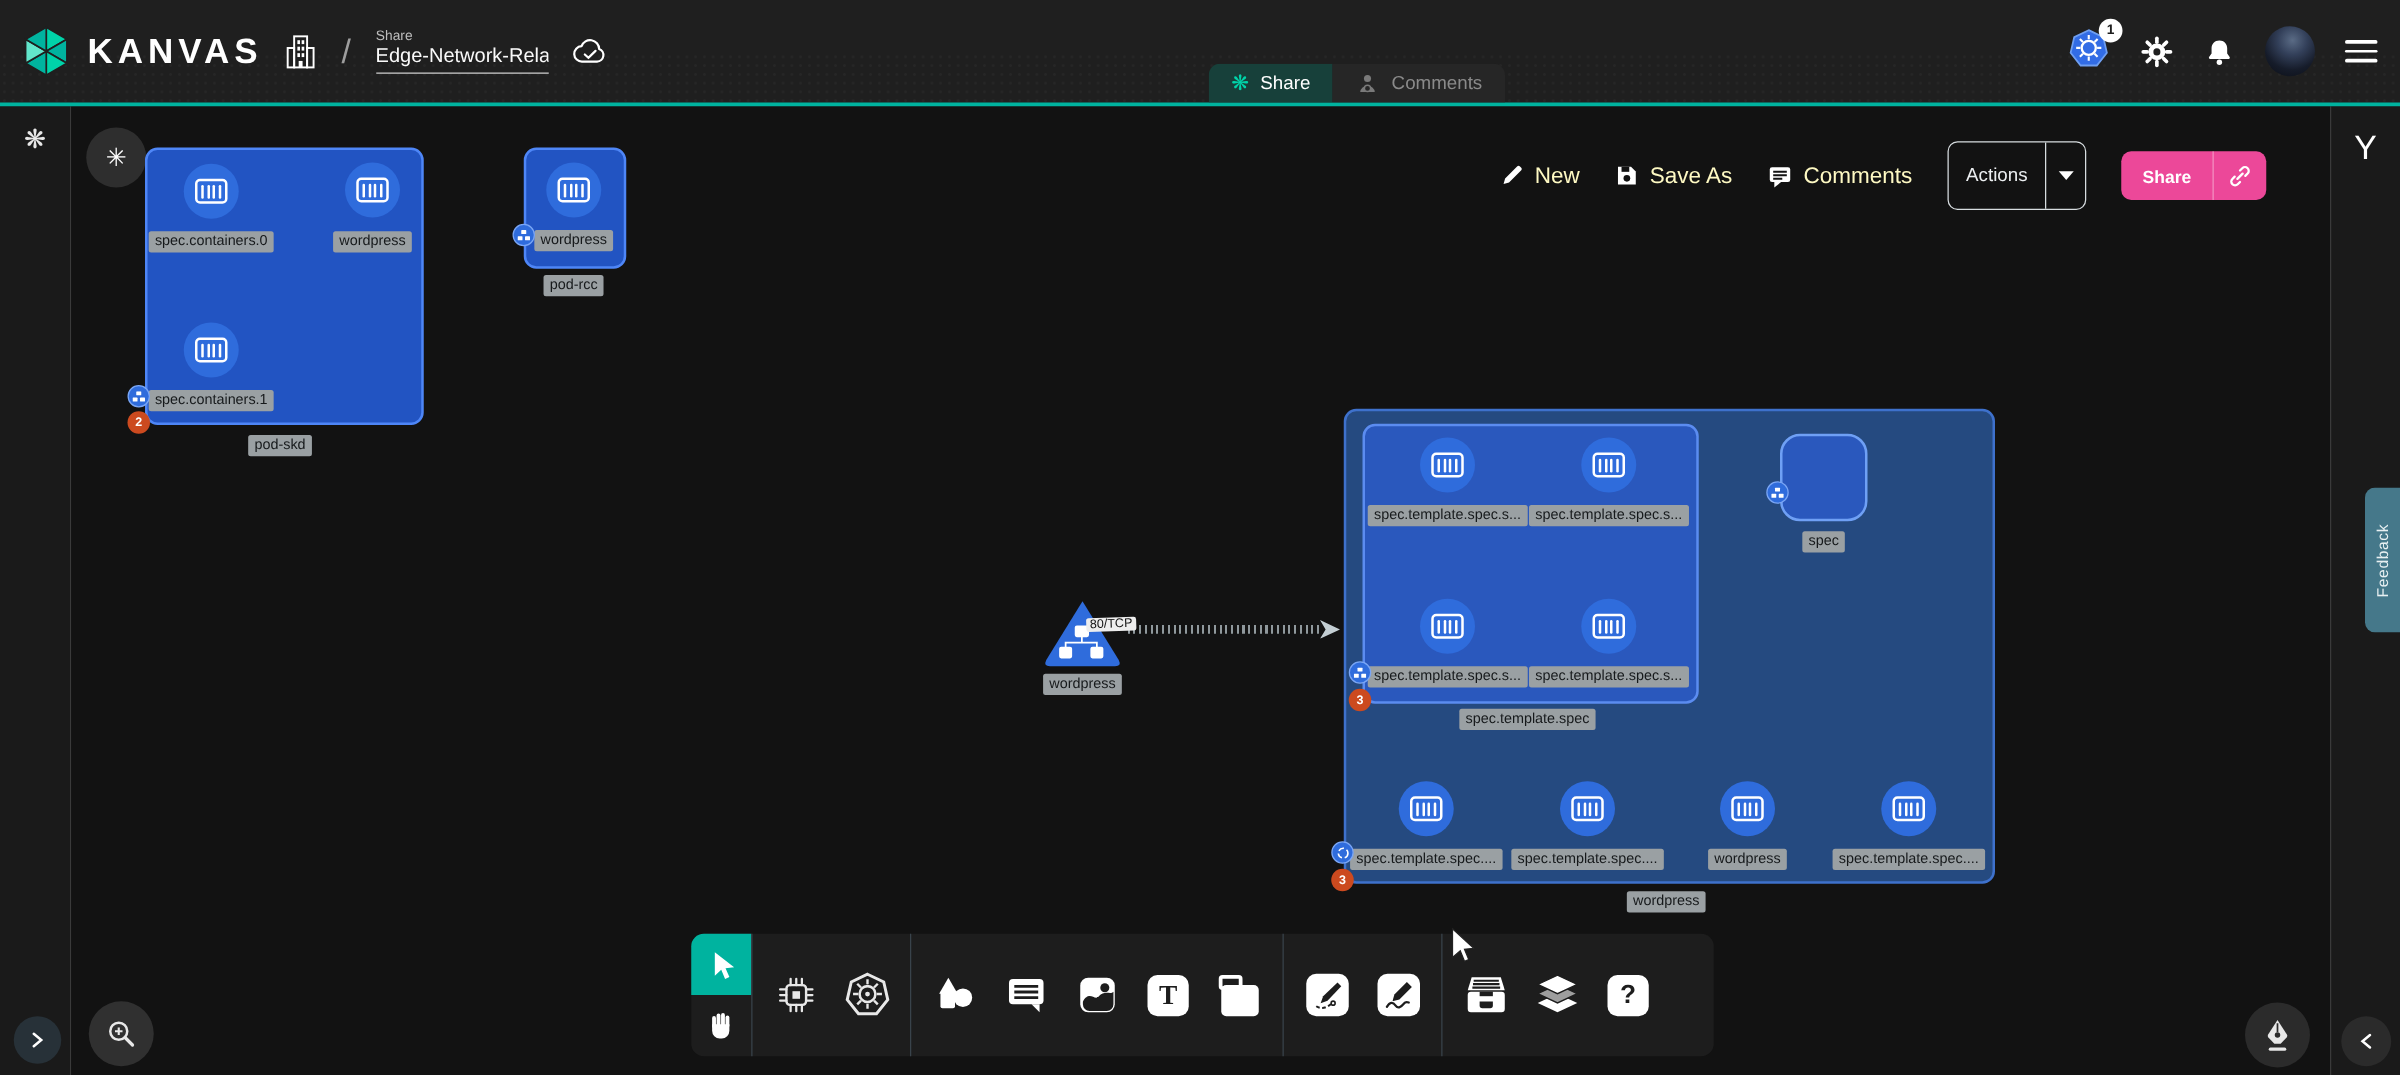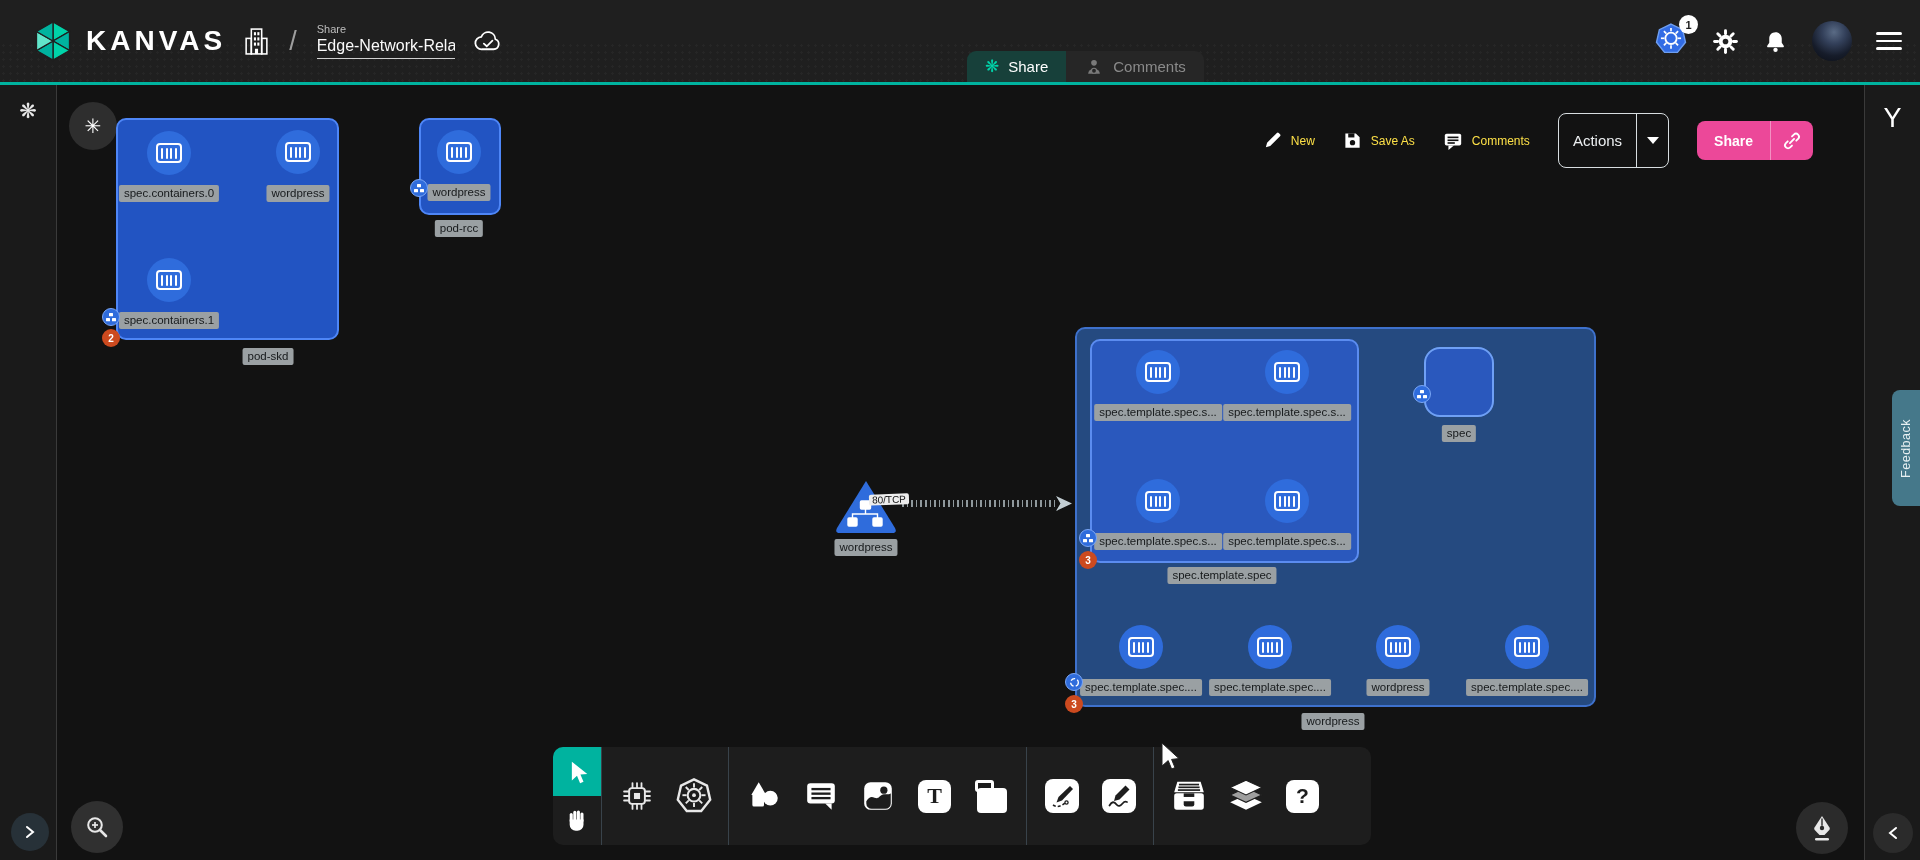--- a/index.html
+++ b/index.html
@@ -4,21 +4,21 @@
 <style>
   * { margin:0; padding:0; box-sizing:border-box; }
   html,body { width:1920px; height:860px; overflow:hidden; background:#121212;
     font-family:"Liberation Sans", sans-serif; }
 
   
   .header { position:absolute; top:0; left:0; width:1920px; height:85px; background:#1f1f1f; z-index:30; }
   .header::before { content:""; position:absolute; left:0; right:0; bottom:3px; height:40px;
     background-image:radial-gradient(#2c2c2c 1px, transparent 1.2px); background-size:7px 7px; opacity:.55; }
   .header::after { content:""; position:absolute; left:0; right:0; bottom:0; height:3px; background:#00B39F; }
-  .hleft { position:absolute; left:32px; top:0; height:82px; display:flex; align-items:center; gap:18px; }
+  .hleft { position:absolute; left:16px; top:0; height:82px; display:flex; align-items:center; gap:18px; }
   .brand { display:flex; align-items:center; gap:12px; }
   .brand-text { color:#fff; font-size:28px; font-weight:700; letter-spacing:4px; }
   .slash { color:#9e9e9e; font-size:27px; font-weight:300; margin:0 2px; }
   .namefield { display:flex; flex-direction:column; gap:2px; }
   .namefield .nlab { color:#bdbdbd; font-size:11px; }
   .namefield input { background:transparent; border:none; outline:none; border-bottom:1px solid #cfcfcf;
     color:#fafafa; font-size:16px; width:138px; padding-bottom:3px; font-family:"Liberation Sans",sans-serif; }
   .hright { position:absolute; right:18px; top:0; height:82px; display:flex; align-items:center; gap:24px; }
   .k8swrap { position:relative; }
   .ctx-badge { position:absolute; top:-7px; right:-10px; width:19px; height:19px; border-radius:50%;
@@ -70,21 +70,21 @@
   .svc { position:absolute; }
   .edge { position:absolute; height:7px;
     background:repeating-linear-gradient(90deg,#8f989c 0 1.6px, transparent 1.6px 4.6px); }
   .edge-arrow { position:absolute; width:16px; height:15px; background:#c3ced3;
     clip-path:polygon(0 0, 100% 50%, 0 100%, 28% 50%); }
   .edge-lbl { position:absolute; background:#ededed; color:#111; font-size:10px; padding:0 3px;
     border-radius:2px; transform:rotate(-2deg); z-index:6; }
 
   
   .actionbar { position:absolute; top:28px; right:51px; display:flex; align-items:center; gap:28px; z-index:10; }
-  .act { display:flex; align-items:center; gap:9px; color:#fde047; font-size:12px; cursor:pointer; }
+  .act { display:flex; align-items:center; gap:9px; color:#fef9c3; font-size:18px; cursor:pointer; }
   .btn-actions { display:flex; align-items:center; border:1.5px solid #d7dde0; border-radius:8px;
     color:#eceff1; font-size:15px; height:55px; cursor:pointer; }
   .btn-actions .txt { padding:0 14px; }
   .btn-actions .caret { border-left:1px solid #d7dde0; height:100%; width:32px; display:flex; align-items:center; justify-content:center; }
   .caret-down { width:0; height:0; border-left:6px solid transparent; border-right:6px solid transparent; border-top:7px solid #fff; }
   .btn-share { display:flex; align-items:center; background:#ec4899; border-radius:8px; height:39px; color:#fff; cursor:pointer; }
   .btn-share .txt { padding:0 17px; font-size:14px; font-weight:700; }
   .btn-share .linkpart { border-left:1px solid rgba(255,255,255,.4); height:100%; width:43px;
     display:flex; align-items:center; justify-content:center; }
 
@@ -262,21 +262,21 @@
     <div class="badge blue" style="left:45px; top:223px;">
       <svg width="10" height="9" viewBox="0 0 10 9">
           <g fill="#fff">
             <rect x="3" y="0" width="4" height="3.2" rx=".5"></rect>
             <rect x="0" y="5" width="4" height="3.2" rx=".5"></rect>
             <rect x="6" y="5" width="4" height="3.2" rx=".5"></rect>
           </g>
         </svg>
     </div>
     <div class="badge orange" style="left:45px; top:244px;">2</div>
-    <div class="lbl" style="left:167px; top:263px;margin-left:44px;">pod-skd</div>
+    <div class="lbl" style="left:167px; top:263px;">pod-skd</div>
 
     <div class="group g-pod" style="left:362px; top:33px; width:82px; height:97px;"></div>
     <div class="node" style="left:380px; top:45px;">
         <div class="cbox">
           <i></i>
           <i></i>
           <i></i>
           <i></i>
         </div>
       </div>

